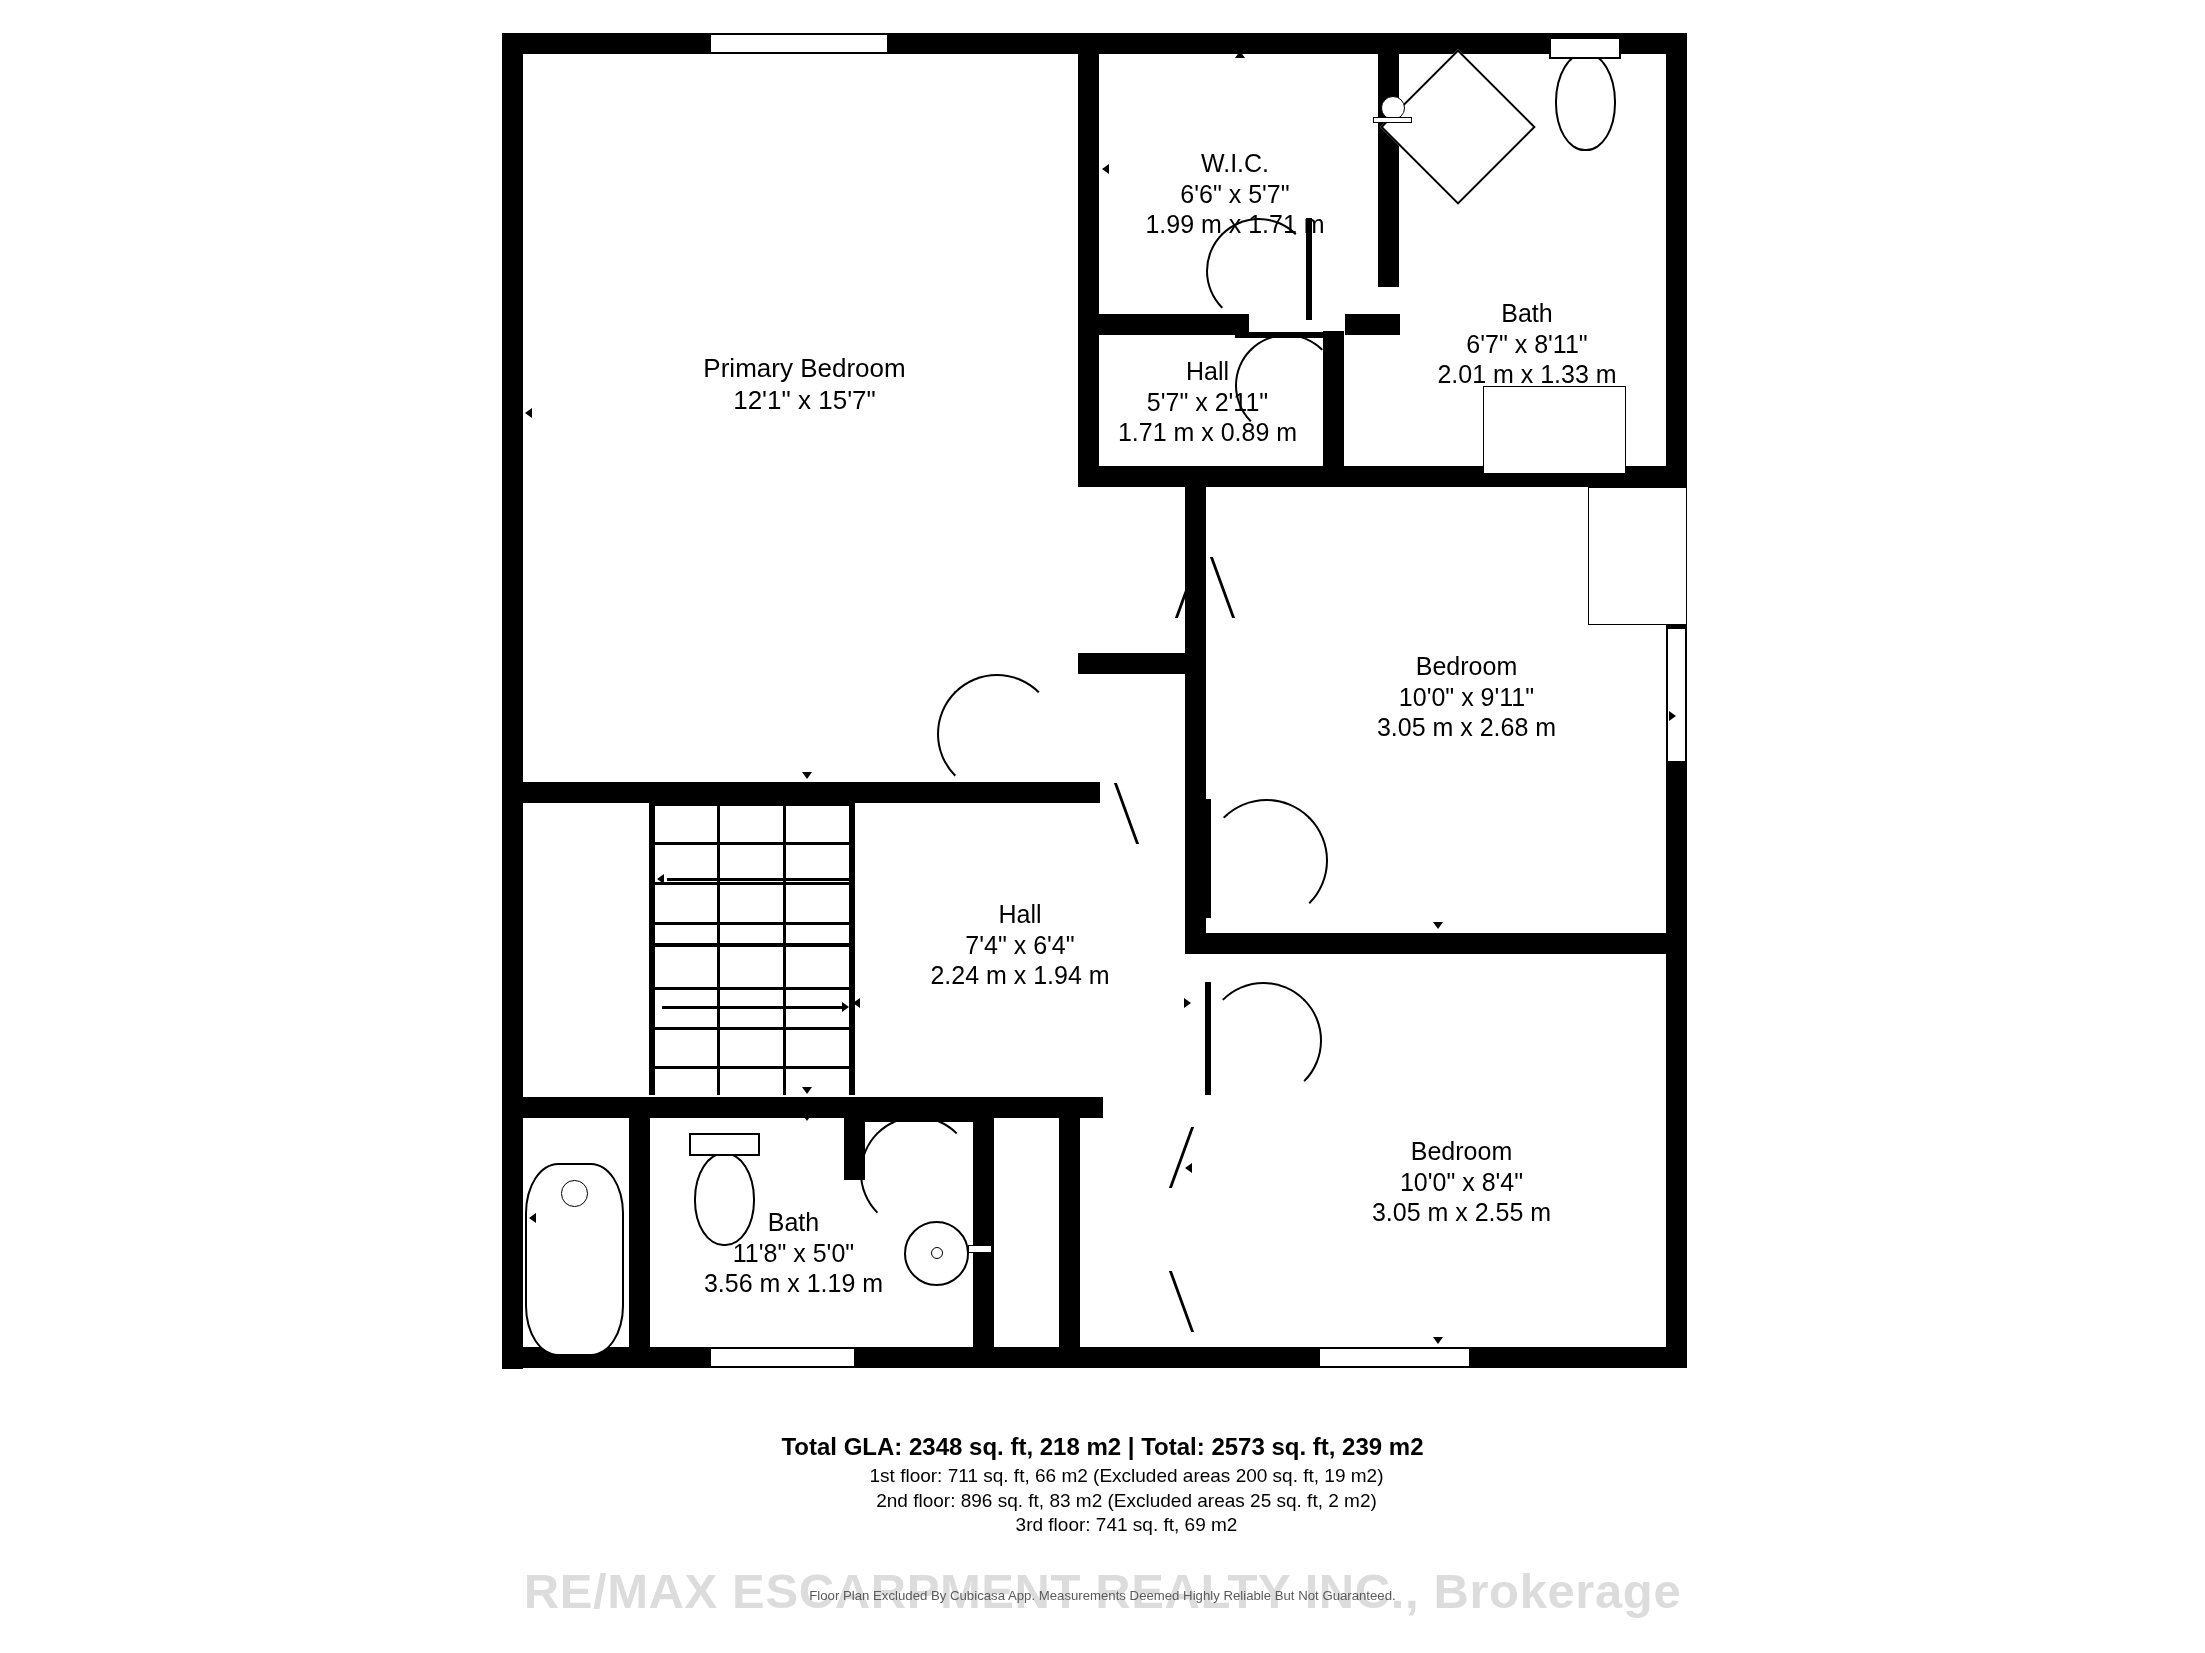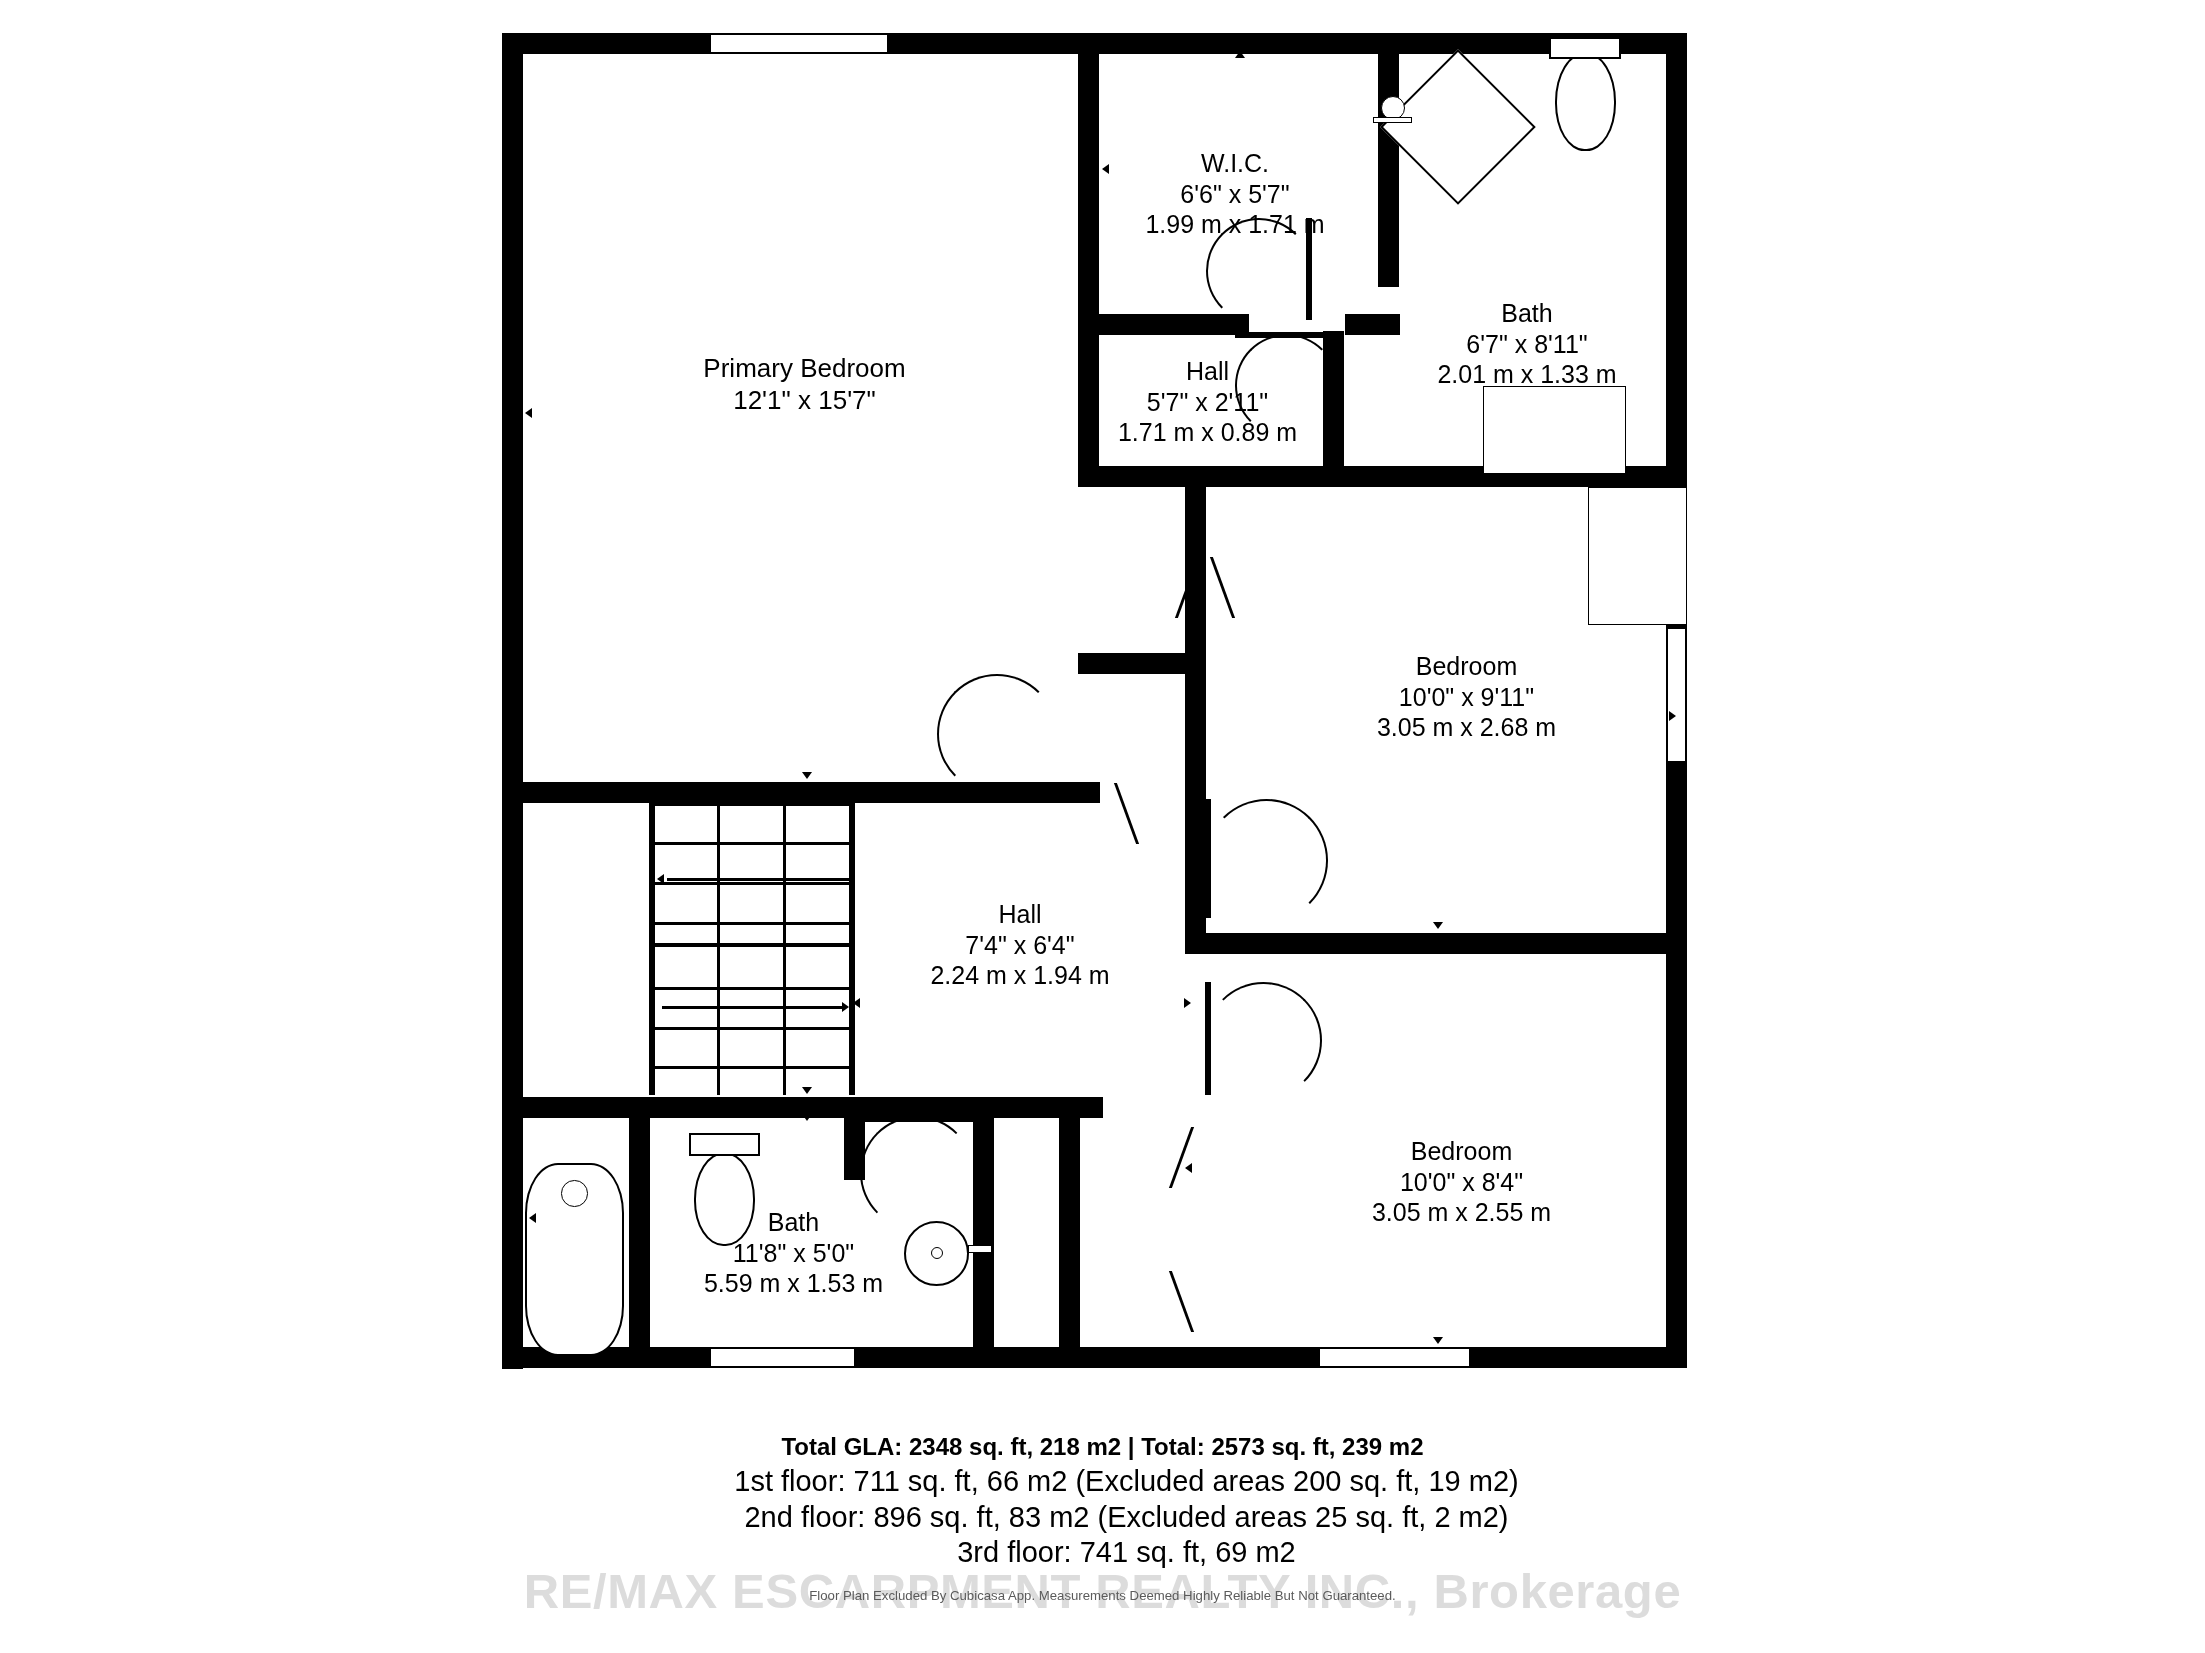--- a/index.html
+++ b/index.html
@@ -126,21 +126,21 @@
     width: 2205px;
     text-align: center;
     color: #000;
   }
   .footer .line1 {
     font-size: 24px;
     font-weight: bold;
     margin-bottom: 4.4px;
   }
   .footer .line {
-    font-size: 29px;
+    font-size: 19px;
     margin-bottom: 2.2px;
     padding-left: 48px;
   }
   .disclaimer {
     position: absolute;
     left: 0;
     width: 2205px;
     text-align: center;
     font-size: 13.2px;
     color: #5b5b5b;
@@ -323,21 +323,21 @@
 
   <div class="room-label" style="left:1263px; top:1136px; width:397px;">
     <span class="rname">Bedroom</span>
     <span class="rdim">10'0" x 8'4"</span>
     <span class="rdim">3.05 m x 2.55 m</span>
   </div>
 
   <div class="room-label" style="left:617px; top:1207px; width:353px;">
     <span class="rname">Bath</span>
     <span class="rdim">11'8" x 5'0"</span>
-    <span class="rdim">5.59 m x 1.53 m</span>
+    <span class="rdim">3.56 m x 1.19 m</span>
   </div>
 
 </div>
 
 <div class="footer" style="top:1433px;">
   <div class="line1">Total GLA: 2348 sq. ft, 218 m2 | Total: 2573 sq. ft, 239 m2</div>
   <div class="line">1st floor: 711 sq. ft, 66 m2 (Excluded areas 200 sq. ft, 19 m2)</div>
   <div class="line">2nd floor: 896 sq. ft, 83 m2 (Excluded areas 25 sq. ft, 2 m2)</div>
   <div class="line">3rd floor: 741 sq. ft, 69 m2</div>
 </div>

